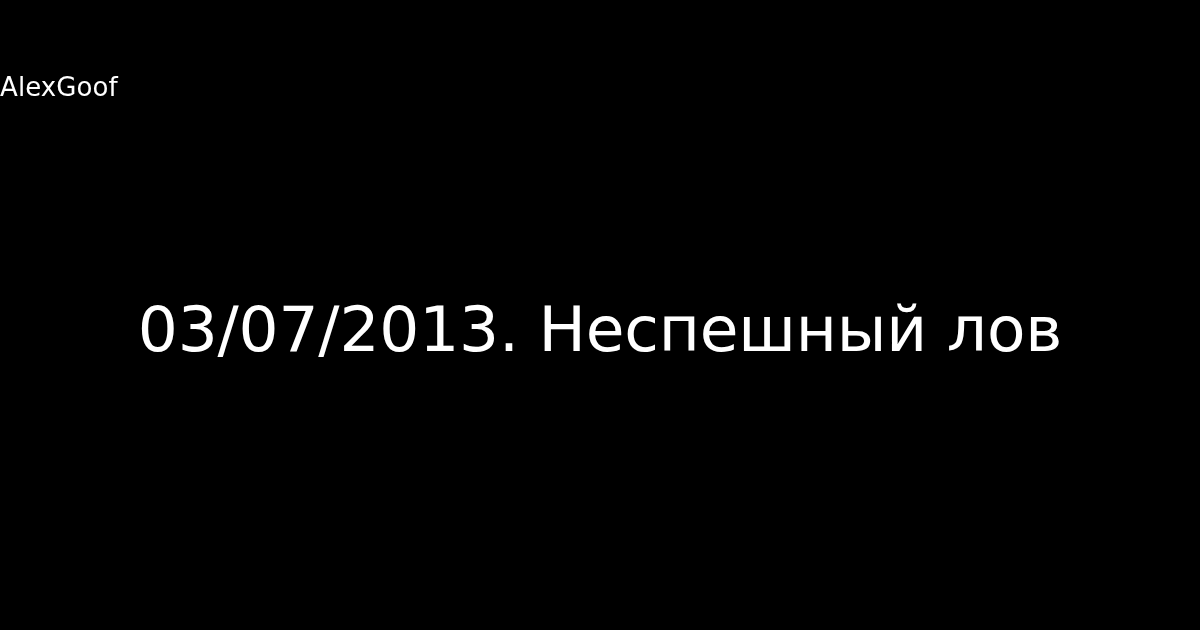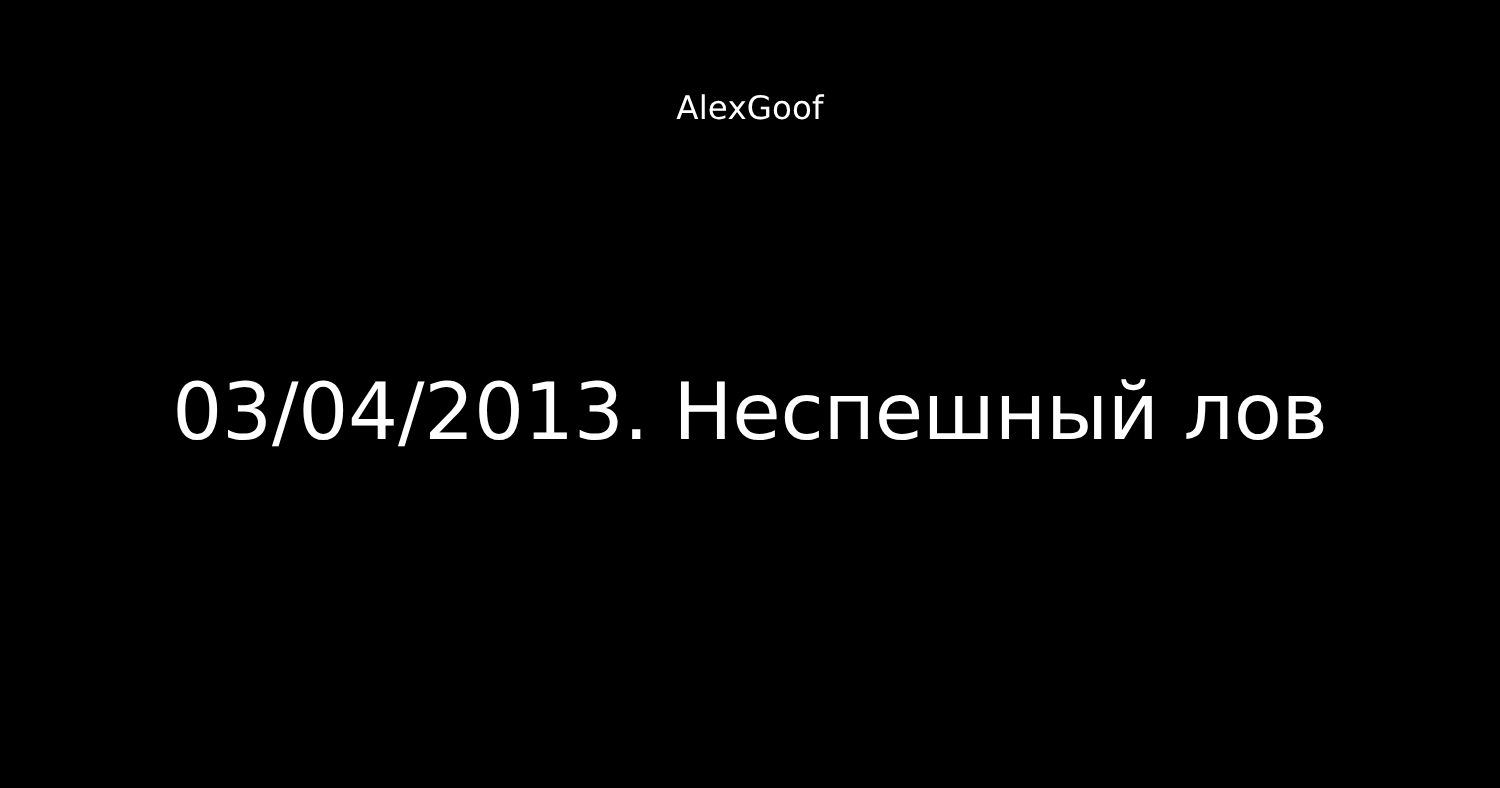--- a/index.html
+++ b/index.html
@@ -23,21 +23,20 @@
     height: 630px;
     background: #000000;
   }
 
   
   .byline-row {
     position: absolute;
     top: 70px;
     left: 0;
     width: 1200px;
-    text-align: center;
     line-height: 1;
   }
 
   .byline {
     display: inline-block;
     color: #ffffff;
     font-family: "DejaVu Sans", "Liberation Sans", sans-serif;
     font-size: 26px;
     font-weight: 400;
     letter-spacing: 0.1px;
@@ -73,16 +72,16 @@
 </head>
 <body style="background: rgb(0, 0, 0);">
 
 <div class="card" style="background: rgb(0, 0, 0);">
 
   <div class="byline-row">
     <span class="byline" style="color: rgb(255, 255, 255);">AlexGoof</span>
   </div>
 
   <div class="headline-row">
-    <h1 class="headline" style="color: rgb(255, 255, 255);">03/04/2013. Неспешный лов</h1>
+    <h1 class="headline" style="color: rgb(255, 255, 255);">03/07/2013. Неспешный лов</h1>
   </div>
 
 </div>
 
 </body></html>

